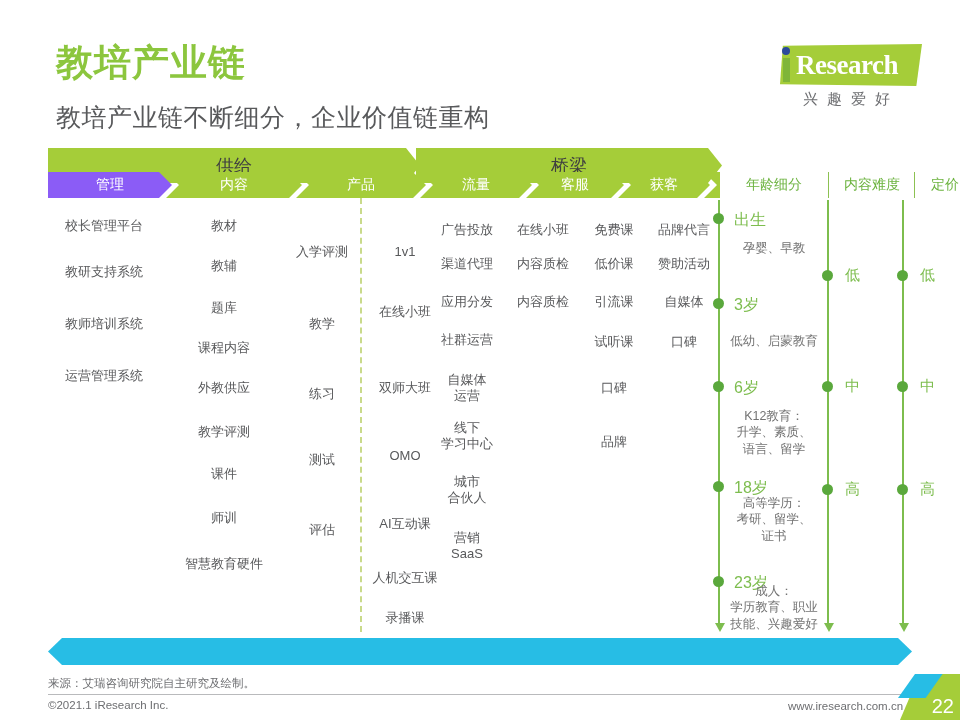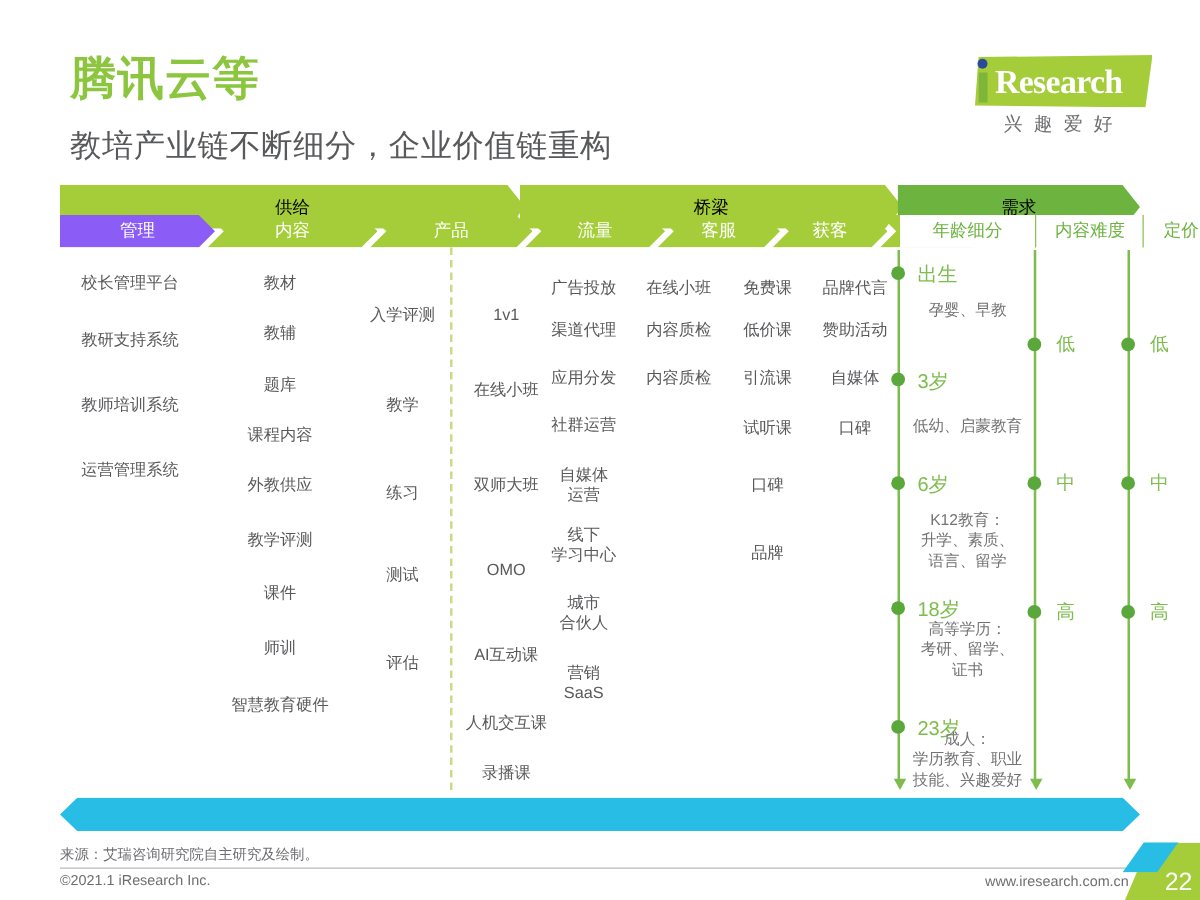--- a/index.html
+++ b/index.html
@@ -37,21 +37,21 @@
     position:absolute;left:30px;top:6px;width:124px;
     font-size:27px;font-weight:700;color:#ffffff;letter-spacing:-.5px;
     font-family:"Liberation Serif",serif;
   }
   .logo-cn{
     position:absolute;left:14px;top:46px;width:142px;text-align:center;
     font-size:15px;color:#6d6e71;letter-spacing:9px;
   }
 
   
-  .band{position:absolute;top:148px;height:35px;color:#000000;font-size:14px;}
+  .band{position:absolute;top:148px;height:35px;color:#404040;font-size:18px;}
   .band-inner{
     position:absolute;inset:0;display:flex;align-items:center;justify-content:center;
   }
   .band.supply{left:48px;width:372px;background:#a5cd39;
     clip-path:polygon(0 0,calc(100% - 14px) 0,100% 50%,calc(100% - 14px) 100%,0 100%);}
   .band.bridge{left:416px;width:306px;background:#a5cd39;
     clip-path:polygon(0 0,calc(100% - 14px) 0,100% 50%,calc(100% - 14px) 100%,0 100%);}
   .band.demand{left:718px;width:194px;background:#6cb33f;
     clip-path:polygon(0 0,calc(100% - 14px) 0,100% 50%,calc(100% - 14px) 100%,0 100%);}
 
@@ -112,39 +112,36 @@
      clip-path:polygon(28% 0,100% 0,100% 100%,0 100%);}
   .corner .c2{position:absolute;right:16px;bottom:22px;width:46px;height:26px;background:#27bde5;
      clip-path:polygon(40% 0,100% 0,60% 100%,0 100%);}
   .pageno{position:absolute;right:6px;bottom:2px;font-size:20px;color:#ffffff;font-weight:400;}
 </style>
 </head>
 <body>
 
 <div class="slide">
 
-  <div class="title">腾讯云等</div>
+  <div class="title">教培产业链</div>
   <div class="subtitle">教培产业链不断细分，企业价值链重构</div>
 
   <div class="logo">
     <div class="logo-shape"></div>
     <div class="logo-i-dot"></div>
     <div class="logo-i-stem"></div>
     <div class="logo-word">Research</div>
     <div class="logo-cn">兴趣爱好</div>
   </div>
 
   <div class="band supply">
     <div class="band-inner">供给</div>
   </div>
   <div class="band bridge">
     <div class="band-inner">桥梁</div>
-  </div>
-  <div class="band demand">
-    <div class="band-inner">需求</div>
   </div>
 
   <div class="chev-row">
     <div class="chev first" style="left:0px;   width:124px;">管理</div>
     <div class="chev green" style="left:118px; width:136px;">内容</div>
     <div class="chev green" style="left:248px; width:130px;">产品</div>
     <div class="chev green" style="left:372px; width:112px;">流量</div>
     <div class="chev green" style="left:478px; width:98px;">客服</div>
     <div class="chev green" style="left:570px; width:92px;">获客</div>
     <div class="chev green" style="left:656px; width:88px;">品牌</div>

